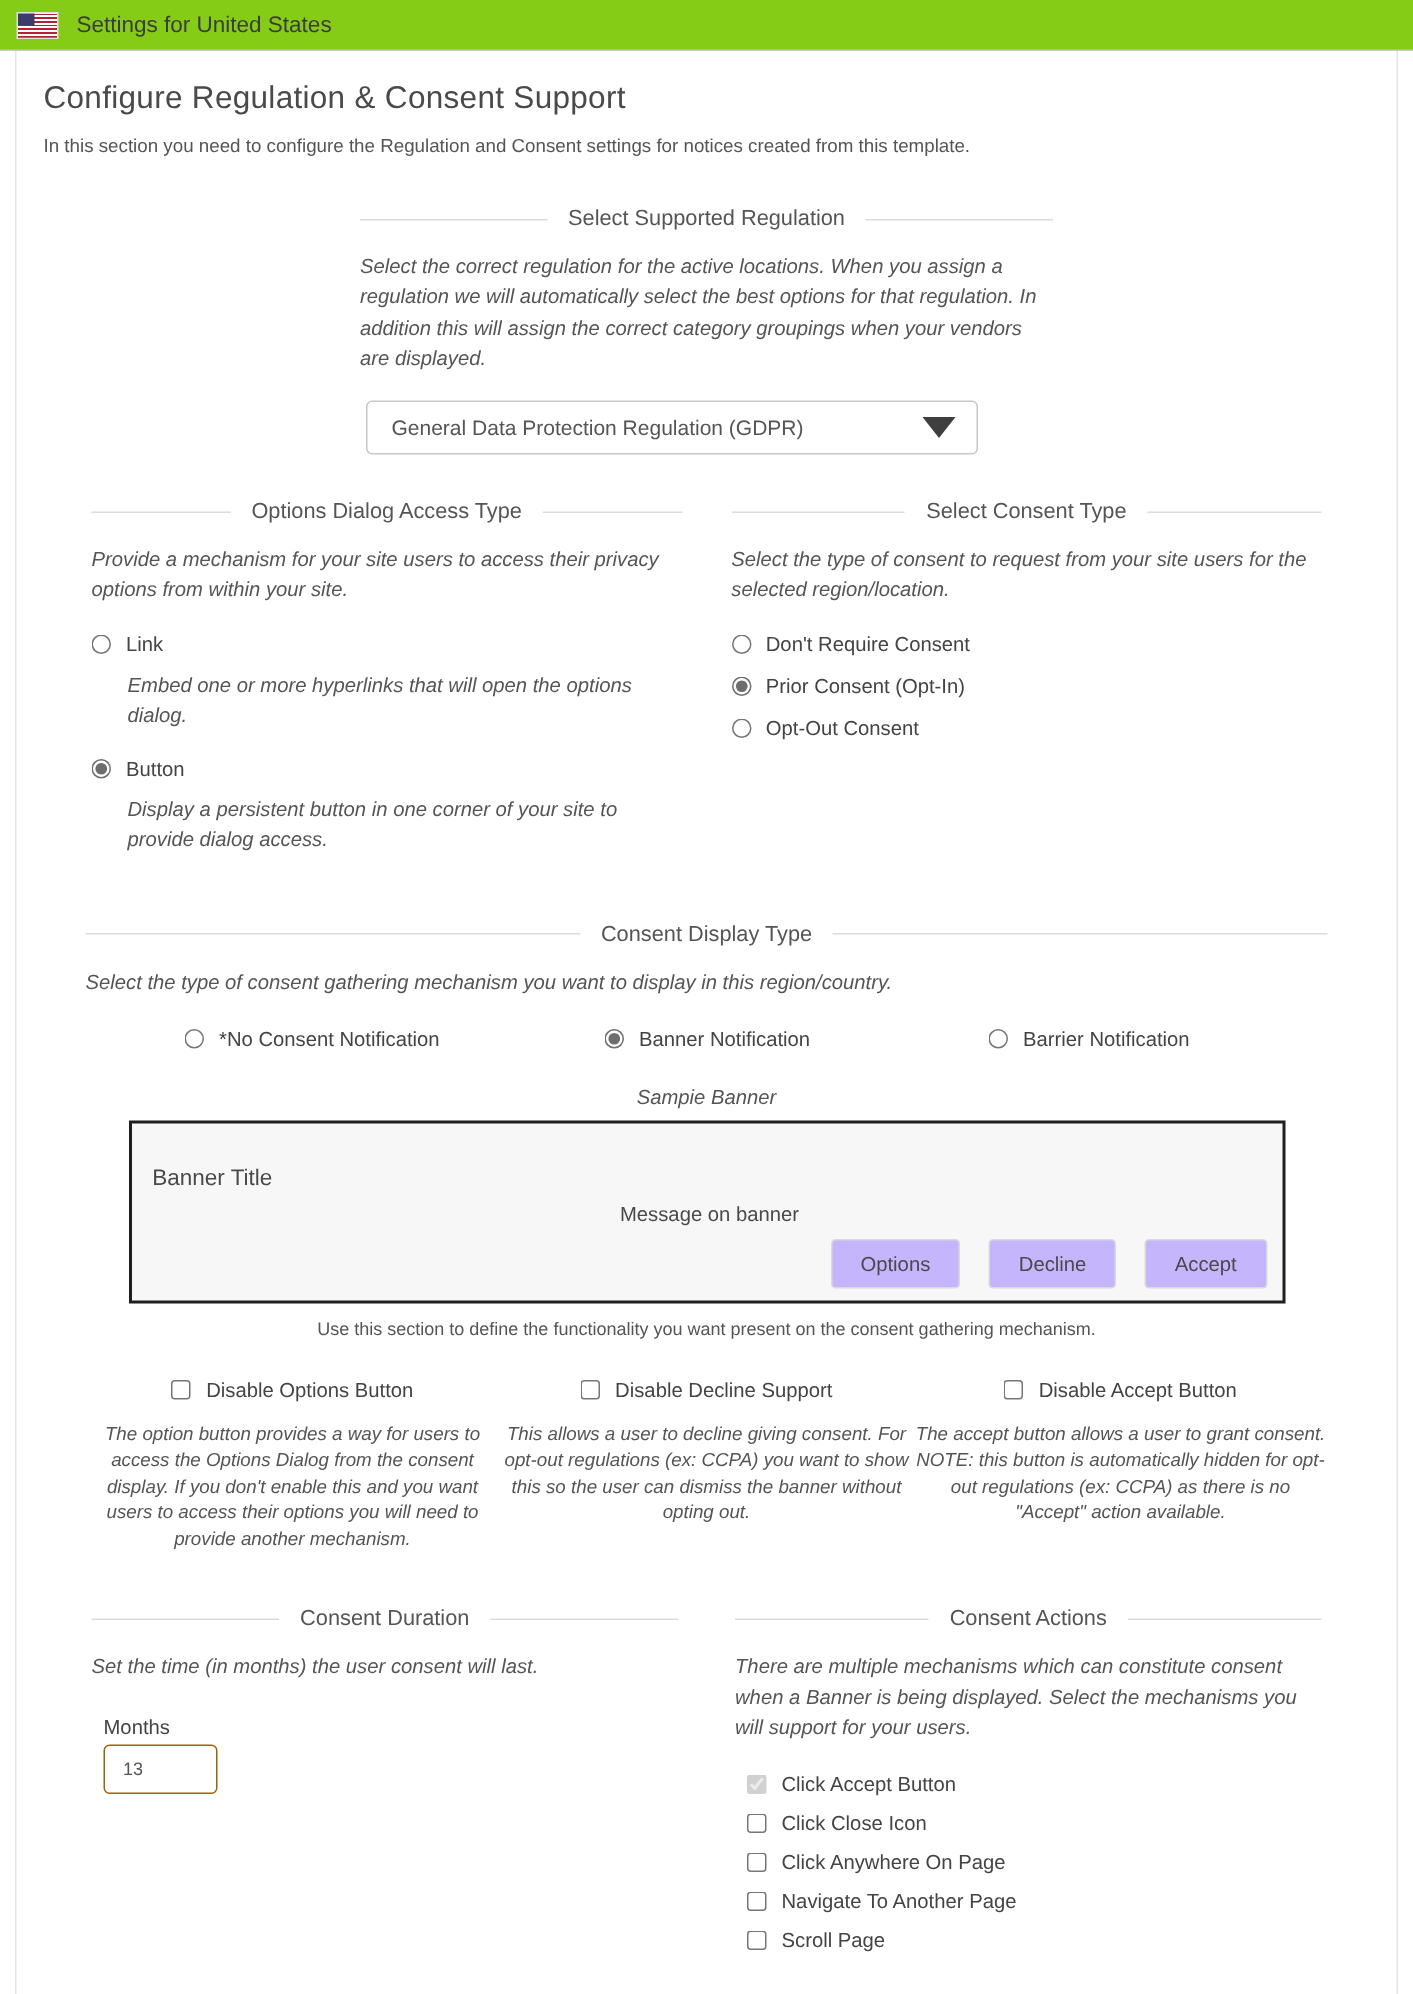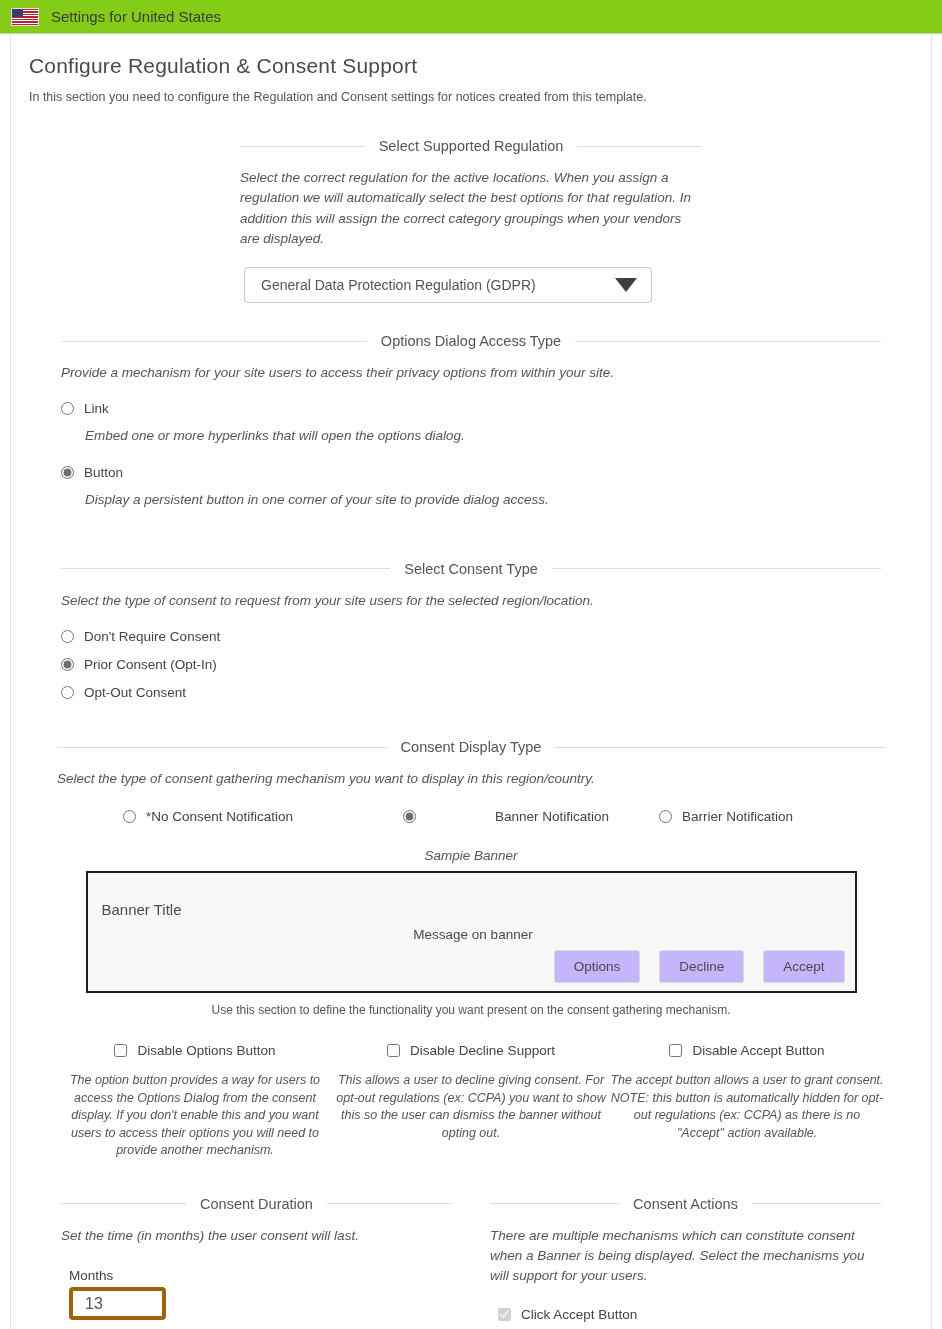--- a/index.html
+++ b/index.html
@@ -47,35 +47,35 @@
   .dropdown {
     width:408px; height:36px; margin-left:4px;
     border:1px solid #c8c8c8; border-radius:4px; background:#fff;
     display:flex; align-items:center; justify-content:space-between;
     padding:0 14px 0 16px; cursor:pointer;
   }
   .dropdown-value { font-size:14px; color:#555; }
   .dropdown-caret { width:0; height:0; border-left:11px solid transparent; border-right:11px solid transparent; border-top:14px solid #3f3f3f; }
 
   
-  .two-col { display:flex; gap:33px; padding:0 32px 0 32px; margin-bottom:26px;flex-direction:column; }
+  .two-col { display:flex; gap:33px; padding:0 32px 0 32px; margin-bottom:26px; }
   .two-col > .col { flex:1; min-width:0; }
   .col .italic { margin-bottom:18px; }
 
   .radio-item { display:flex; align-items:center; gap:10px; margin-bottom:10px; font-size:13.5px; color:#444; }
   .radio-item input, .check-item input { width:13px; height:13px; accent-color:#6e6e6e; margin:0; flex:0 0 auto; }
   .radio-desc { margin:2px 0 16px 24px; }
   .radio-list .radio-item { margin-bottom:13px; }
 
   
   .display-section { padding:0 28px; margin-bottom:14px; }
   .display-section .italic { margin-bottom:20px; }
   .display-radio-row { display:grid; grid-template-columns:1fr 1fr 1fr; }
   .display-radio-row .radio-item:nth-child(1){ margin-left:66px; }
-  .display-radio-row .radio-item:nth-child(2){ margin-left:70px;justify-content:space-between; }
+  .display-radio-row .radio-item:nth-child(2){ margin-left:70px; }
   .display-radio-row .radio-item:nth-child(3){ margin-left:50px; }
 
   
   .banner-caption { text-align:center; font-style:italic; font-size:13.5px; color:#555; margin:10px 0 8px 0; }
   .banner-preview {
     width:771px; height:122px; margin:0 auto 10px auto;
     border:2px solid #1f1f1f; background:#f7f7f7;
     display:flex; flex-direction:column; padding:28px 10px 8px 14px;
   }
   .banner-title { font-size:15px; color:#4a4a4a; }
@@ -92,22 +92,22 @@
   .func-grid { display:grid; grid-template-columns:1fr 1fr 1fr; padding:0 28px; margin-bottom:36px; }
   .func-col { text-align:center; }
   .check-item { display:inline-flex; align-items:center; gap:10px; font-size:13.5px; color:#444; margin-bottom:14px; }
   .func-desc { font-style:italic; color:#555; font-size:12.5px; line-height:1.4; max-width:280px; margin:0 auto; }
 
   
   .bottom-row { display:flex; gap:38px; padding:0 32px; margin-top:26px; }
   .bottom-row > .col { flex:1; min-width:0; }
   .months-label { font-size:13.5px; color:#444; margin:22px 0 4px 8px; }
   .months-input {
-    width:97px; height:33px; margin-left:8px; border:4px solid #a16207; border-radius:4px;
-    font-family:inherit; font-size:16px; color:#555; padding:0 0 0 12px;
+    width:76px; height:33px; margin-left:8px; border:1px solid #a16207; border-radius:4px;
+    font-family:inherit; font-size:12px; color:#555; padding:0 0 0 12px;
   }
   .actions-list { margin-top:20px; margin-left:8px; }
   .actions-list .check-item { display:flex; margin-bottom:11px; }
 </style>
 </head>
 <body>
 
 <div class="window-header">
   <span class="flag"></span>
   <span class="window-title">Settings for United States</span>

